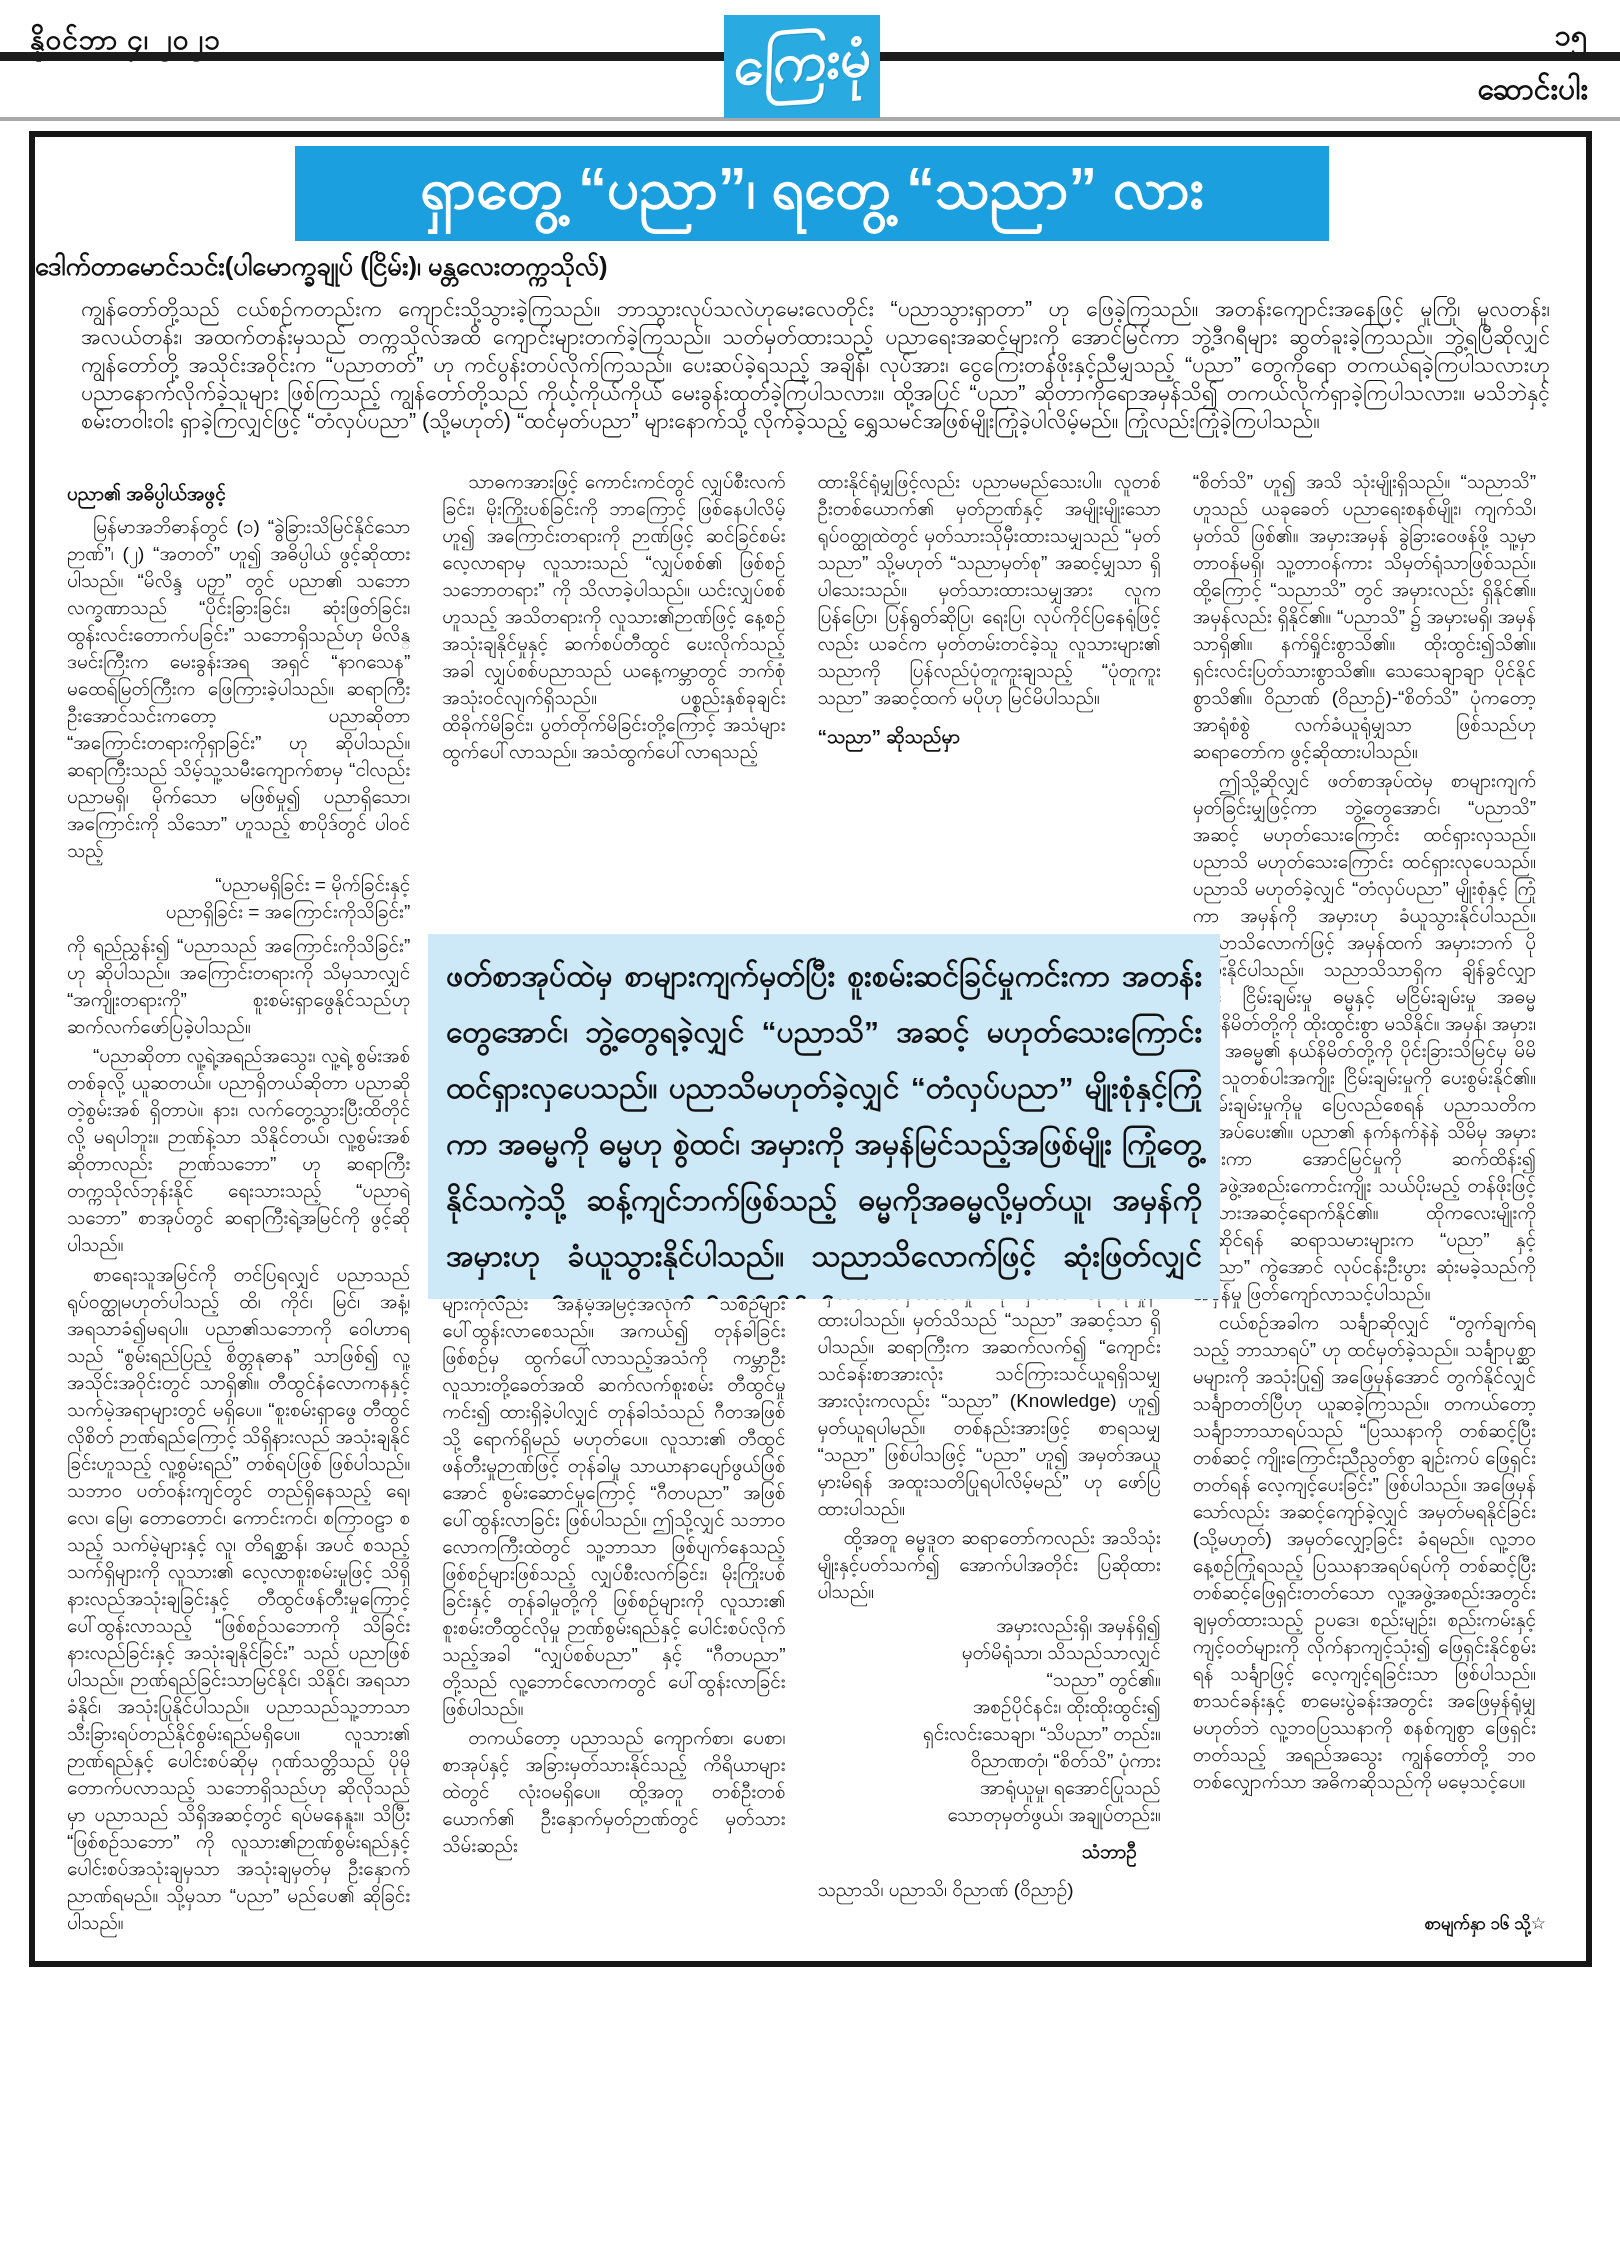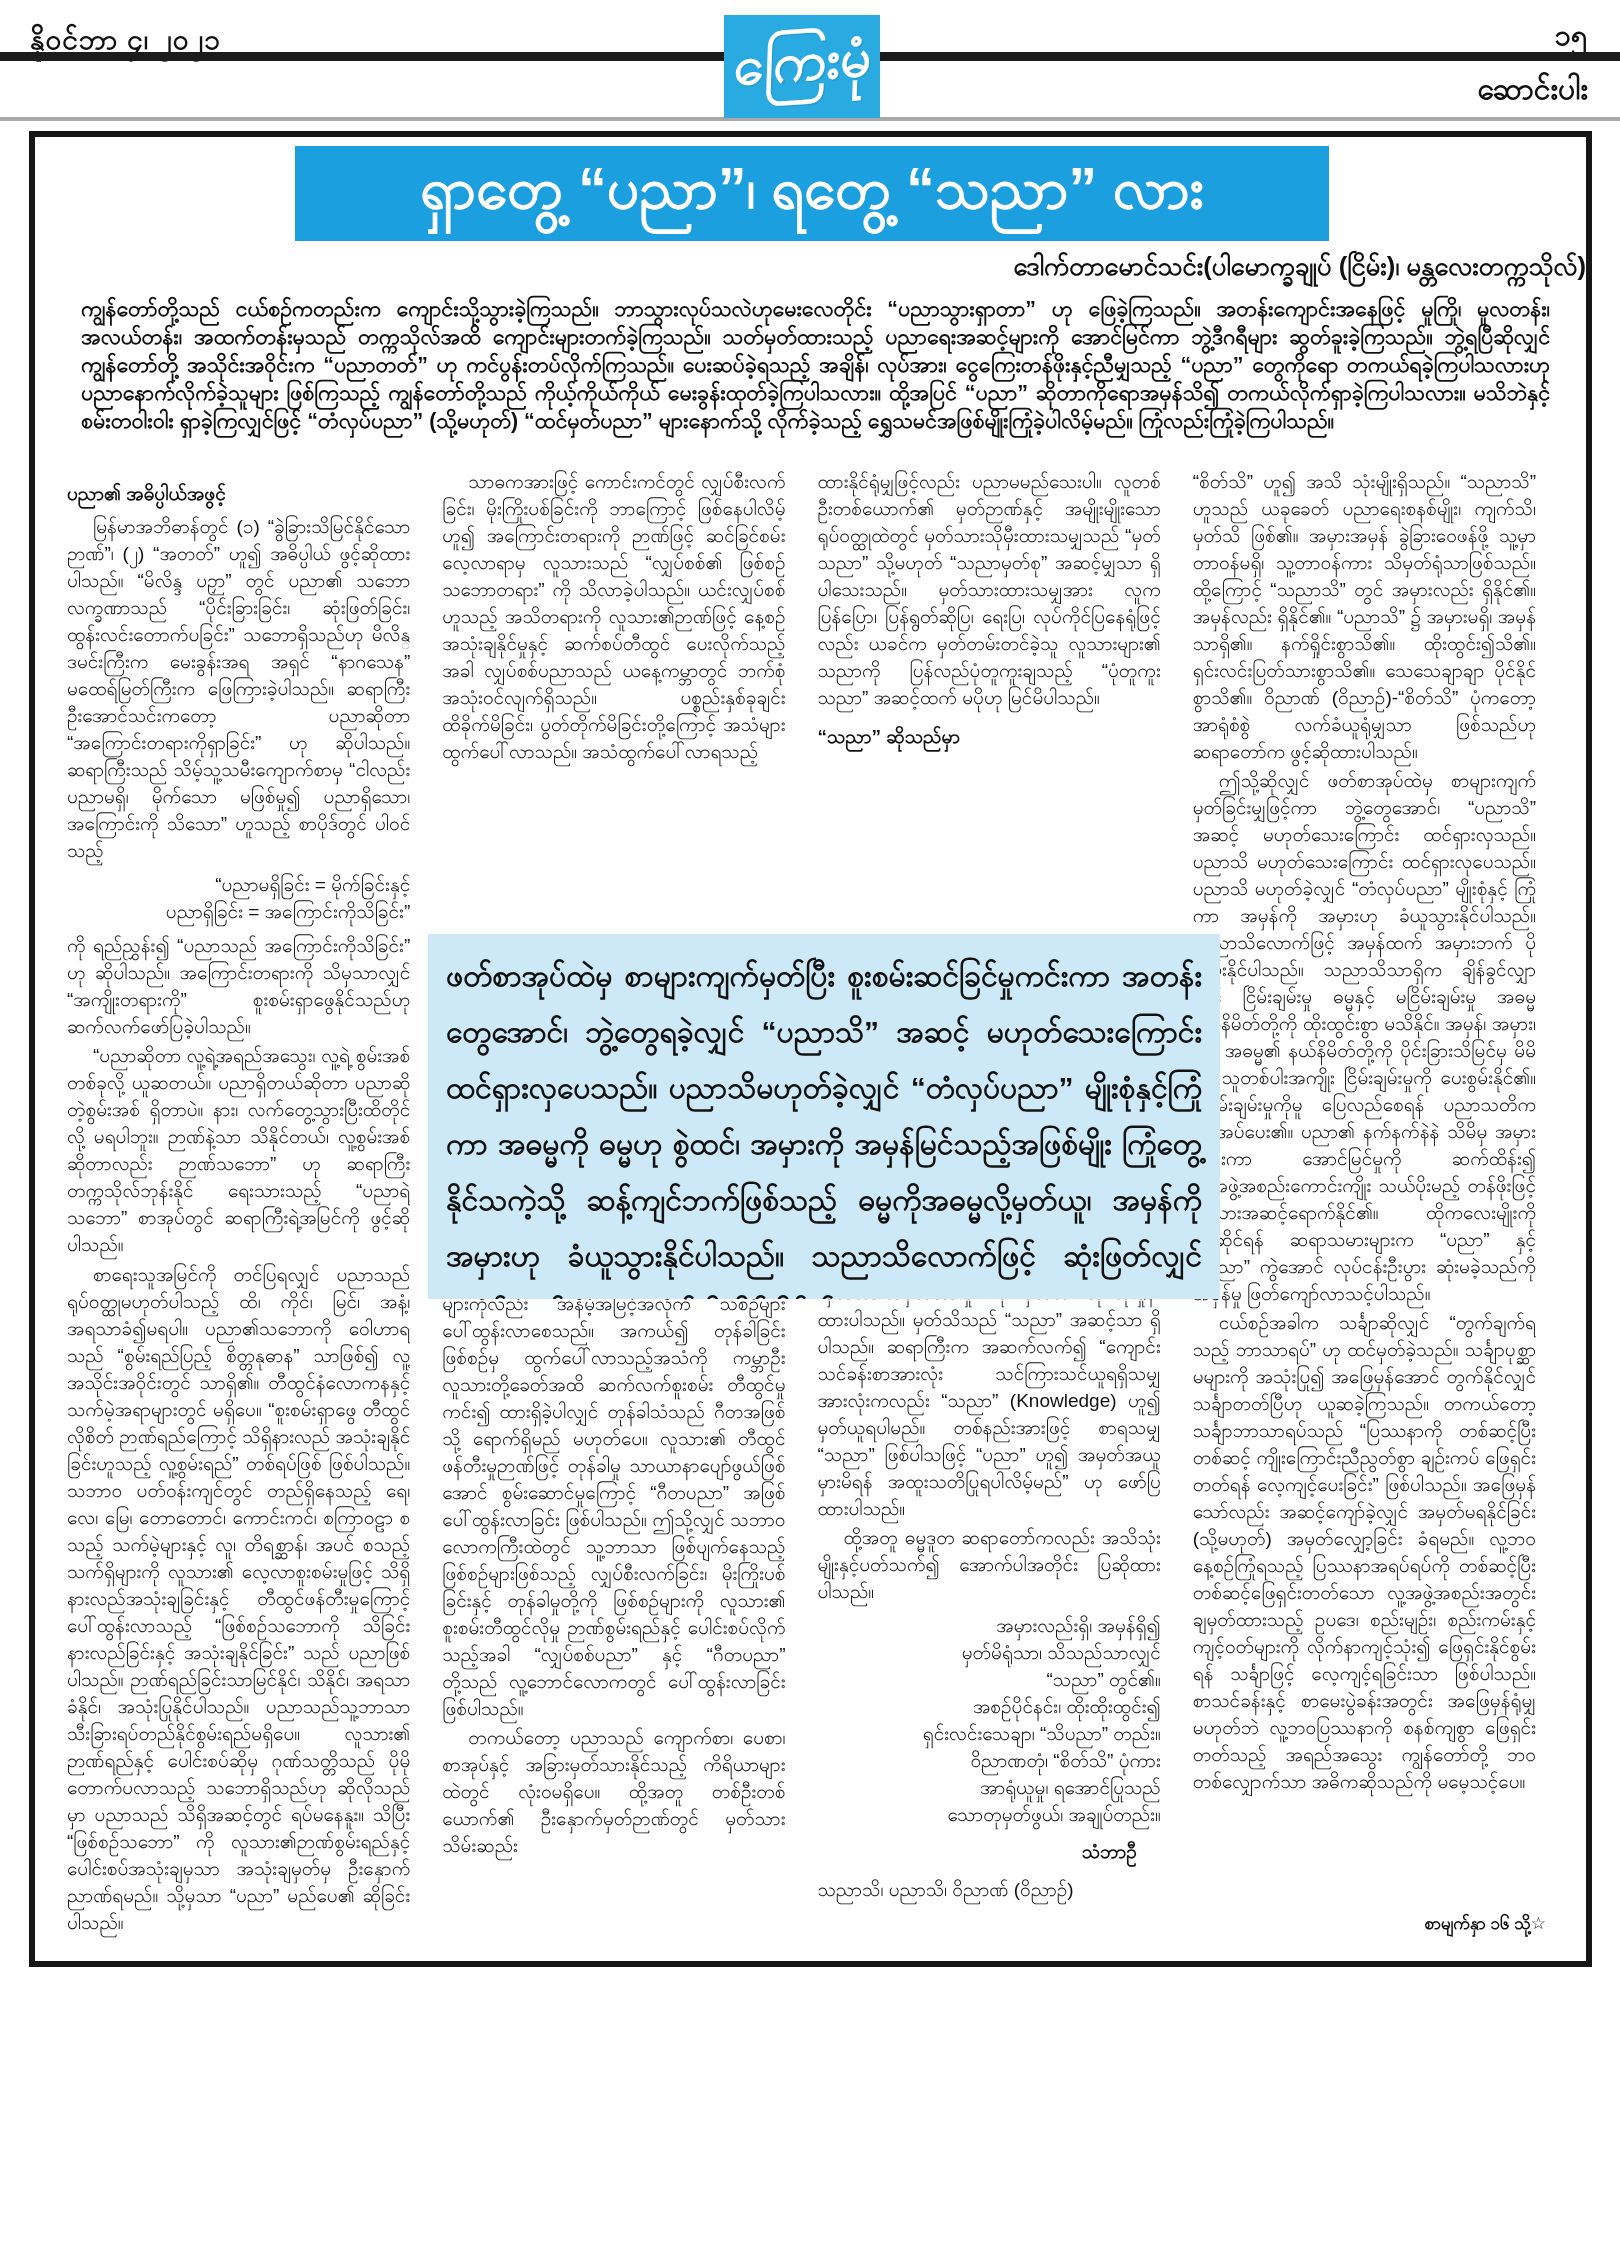--- a/index.html
+++ b/index.html
@@ -29,24 +29,24 @@
   .frame {
     position:absolute; left:29px; top:131px; width:1563px; height:1836px;
     border:6.3px solid #161616; background:#fff;
   }
   .title-bar {
     position:absolute; left:260px; top:9.4px; width:1034px; height:95px;
     background:var(--title,#1b9fde);
     display:flex; align-items:center; justify-content:center;
   }
   .title-bar h1 { color:#fff; font-size:57px; font-weight:bold; white-space:nowrap; }
-  .byline { position:absolute; left:0; top:113px; width:100%; text-align:right; font-size:25.6px; font-weight:bold; }
+  .byline { position:absolute; left:0; top:113px; width:100%; text-align:left; font-size:25.6px; font-weight:bold; }
   .lede {
     position:absolute; left:46px; top:158px; width:1469px; height:170px;
-    font-size:21.4px; line-height:28px; font-weight:bold; text-align:justify; overflow:hidden;
+    font-size:21.4px; line-height:28px; font-weight:normal; text-align:justify; overflow:hidden;
   }
   .cols {
     position:absolute; left:32px; top:331px; width:1469px; height:1722px;
     display:grid; grid-template-columns:repeat(4,1fr); column-gap:32px;
   }
   .col { overflow:hidden; font-size:19px; line-height:27px; text-align:justify; }
   .col .para { text-indent:26px; margin-bottom:2.1px; }
   .col .para.noindent { text-indent:0; }
   .col .subhead { font-weight:bold; margin:11.5px 0 6.3px; text-align:left; }
   .col .verse { margin:7.3px 0 7.3px 33px; text-align:right; }

